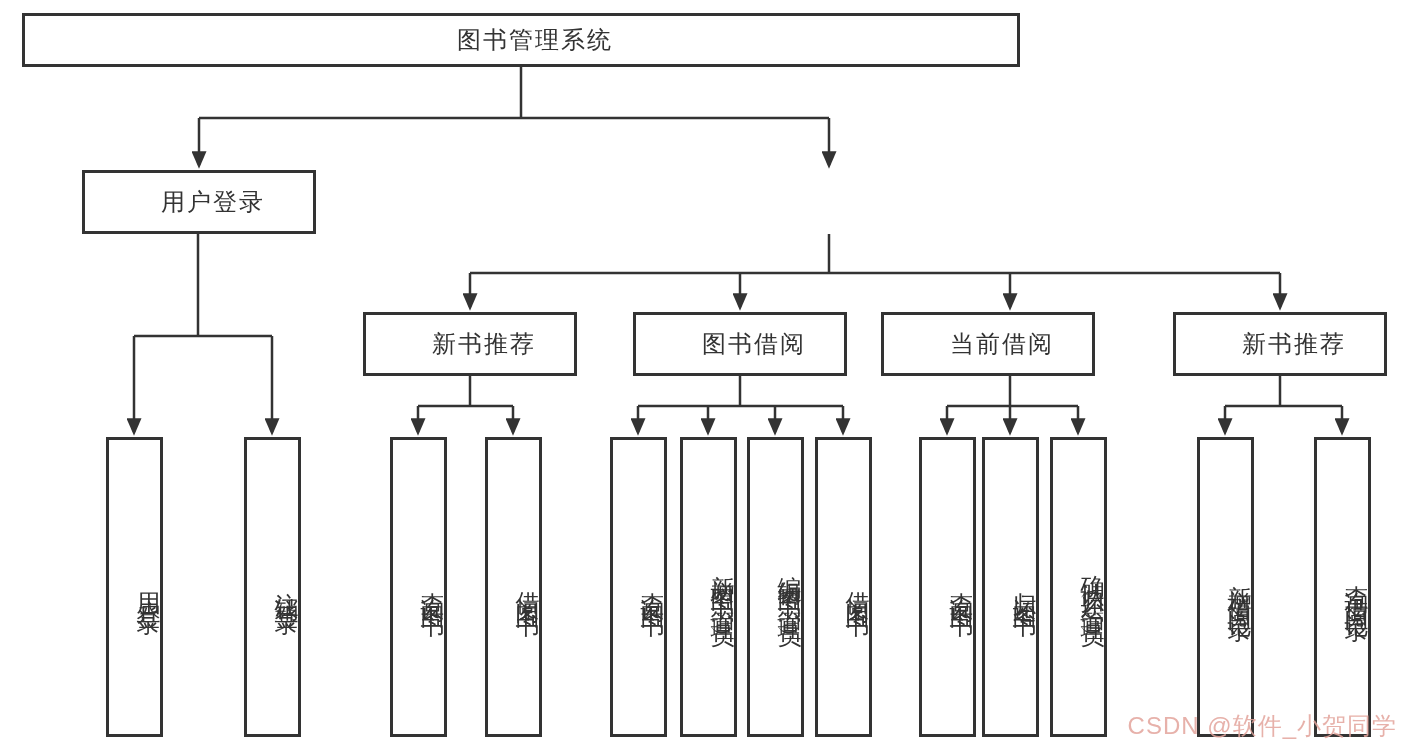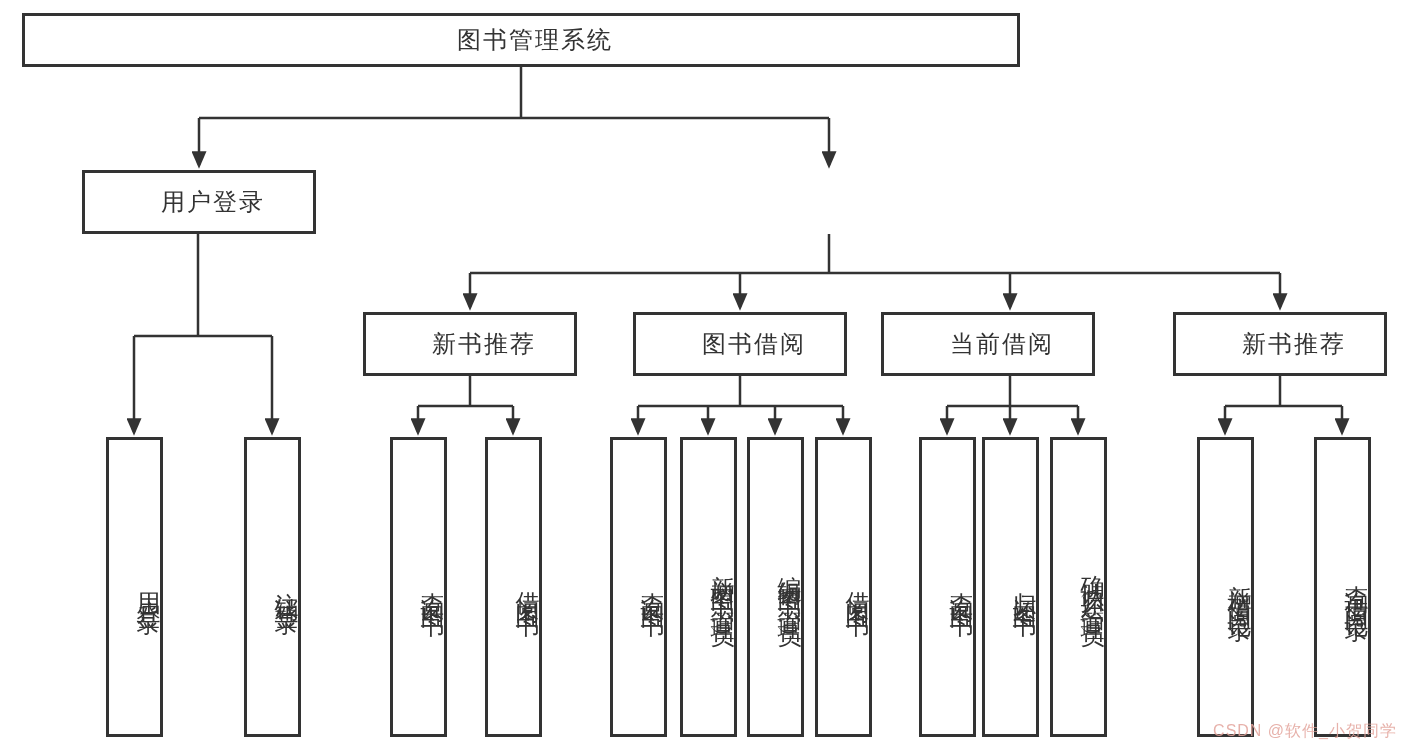--- a/index.html
+++ b/index.html
@@ -50,21 +50,21 @@
     writing-mode: vertical-rl;
     text-orientation: mixed;
     letter-spacing: 7px;
     line-height: 1;
     white-space: nowrap;
   }
   #watermark {
     position: absolute;
     right: 8px;
     bottom: 5px;
-    font-size: 16px;
+    font-size: 24px;
     letter-spacing: 1px;
     color: #e3a49c;
     opacity: 0.85;
     white-space: nowrap;
     z-index: 5;
     margin-left: 45px;
   }
 </style>
 </head>
 <body>

